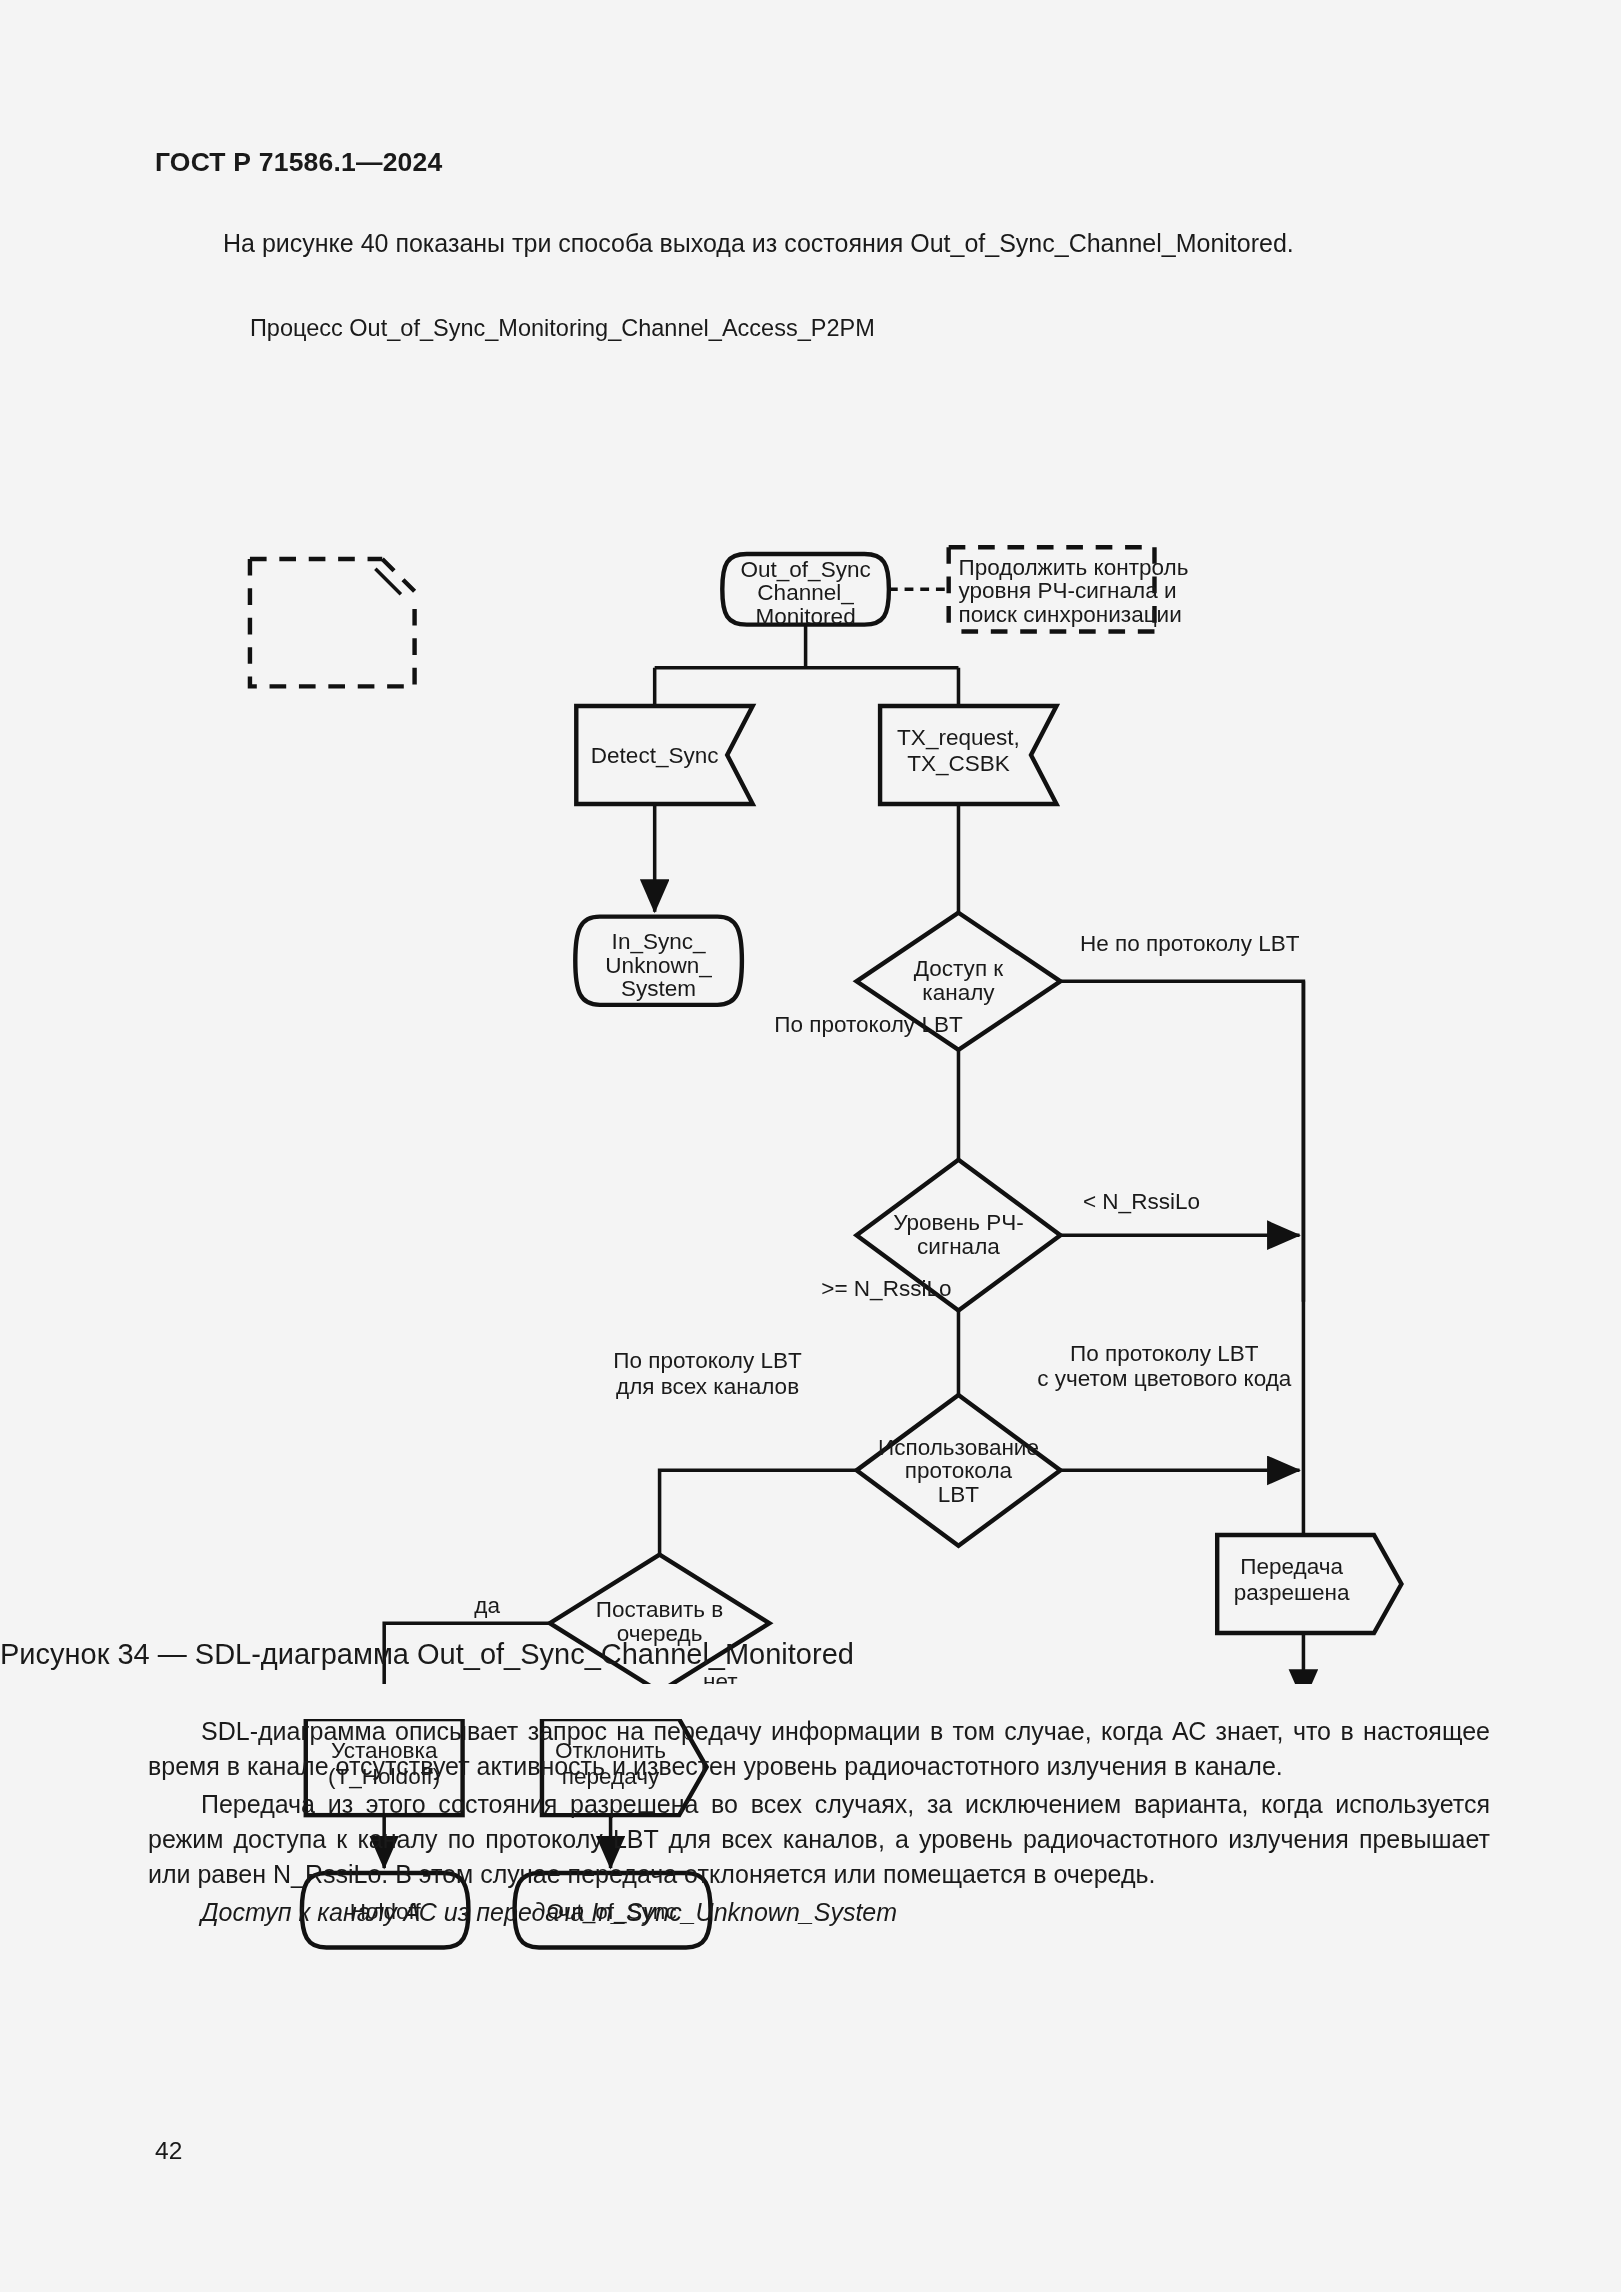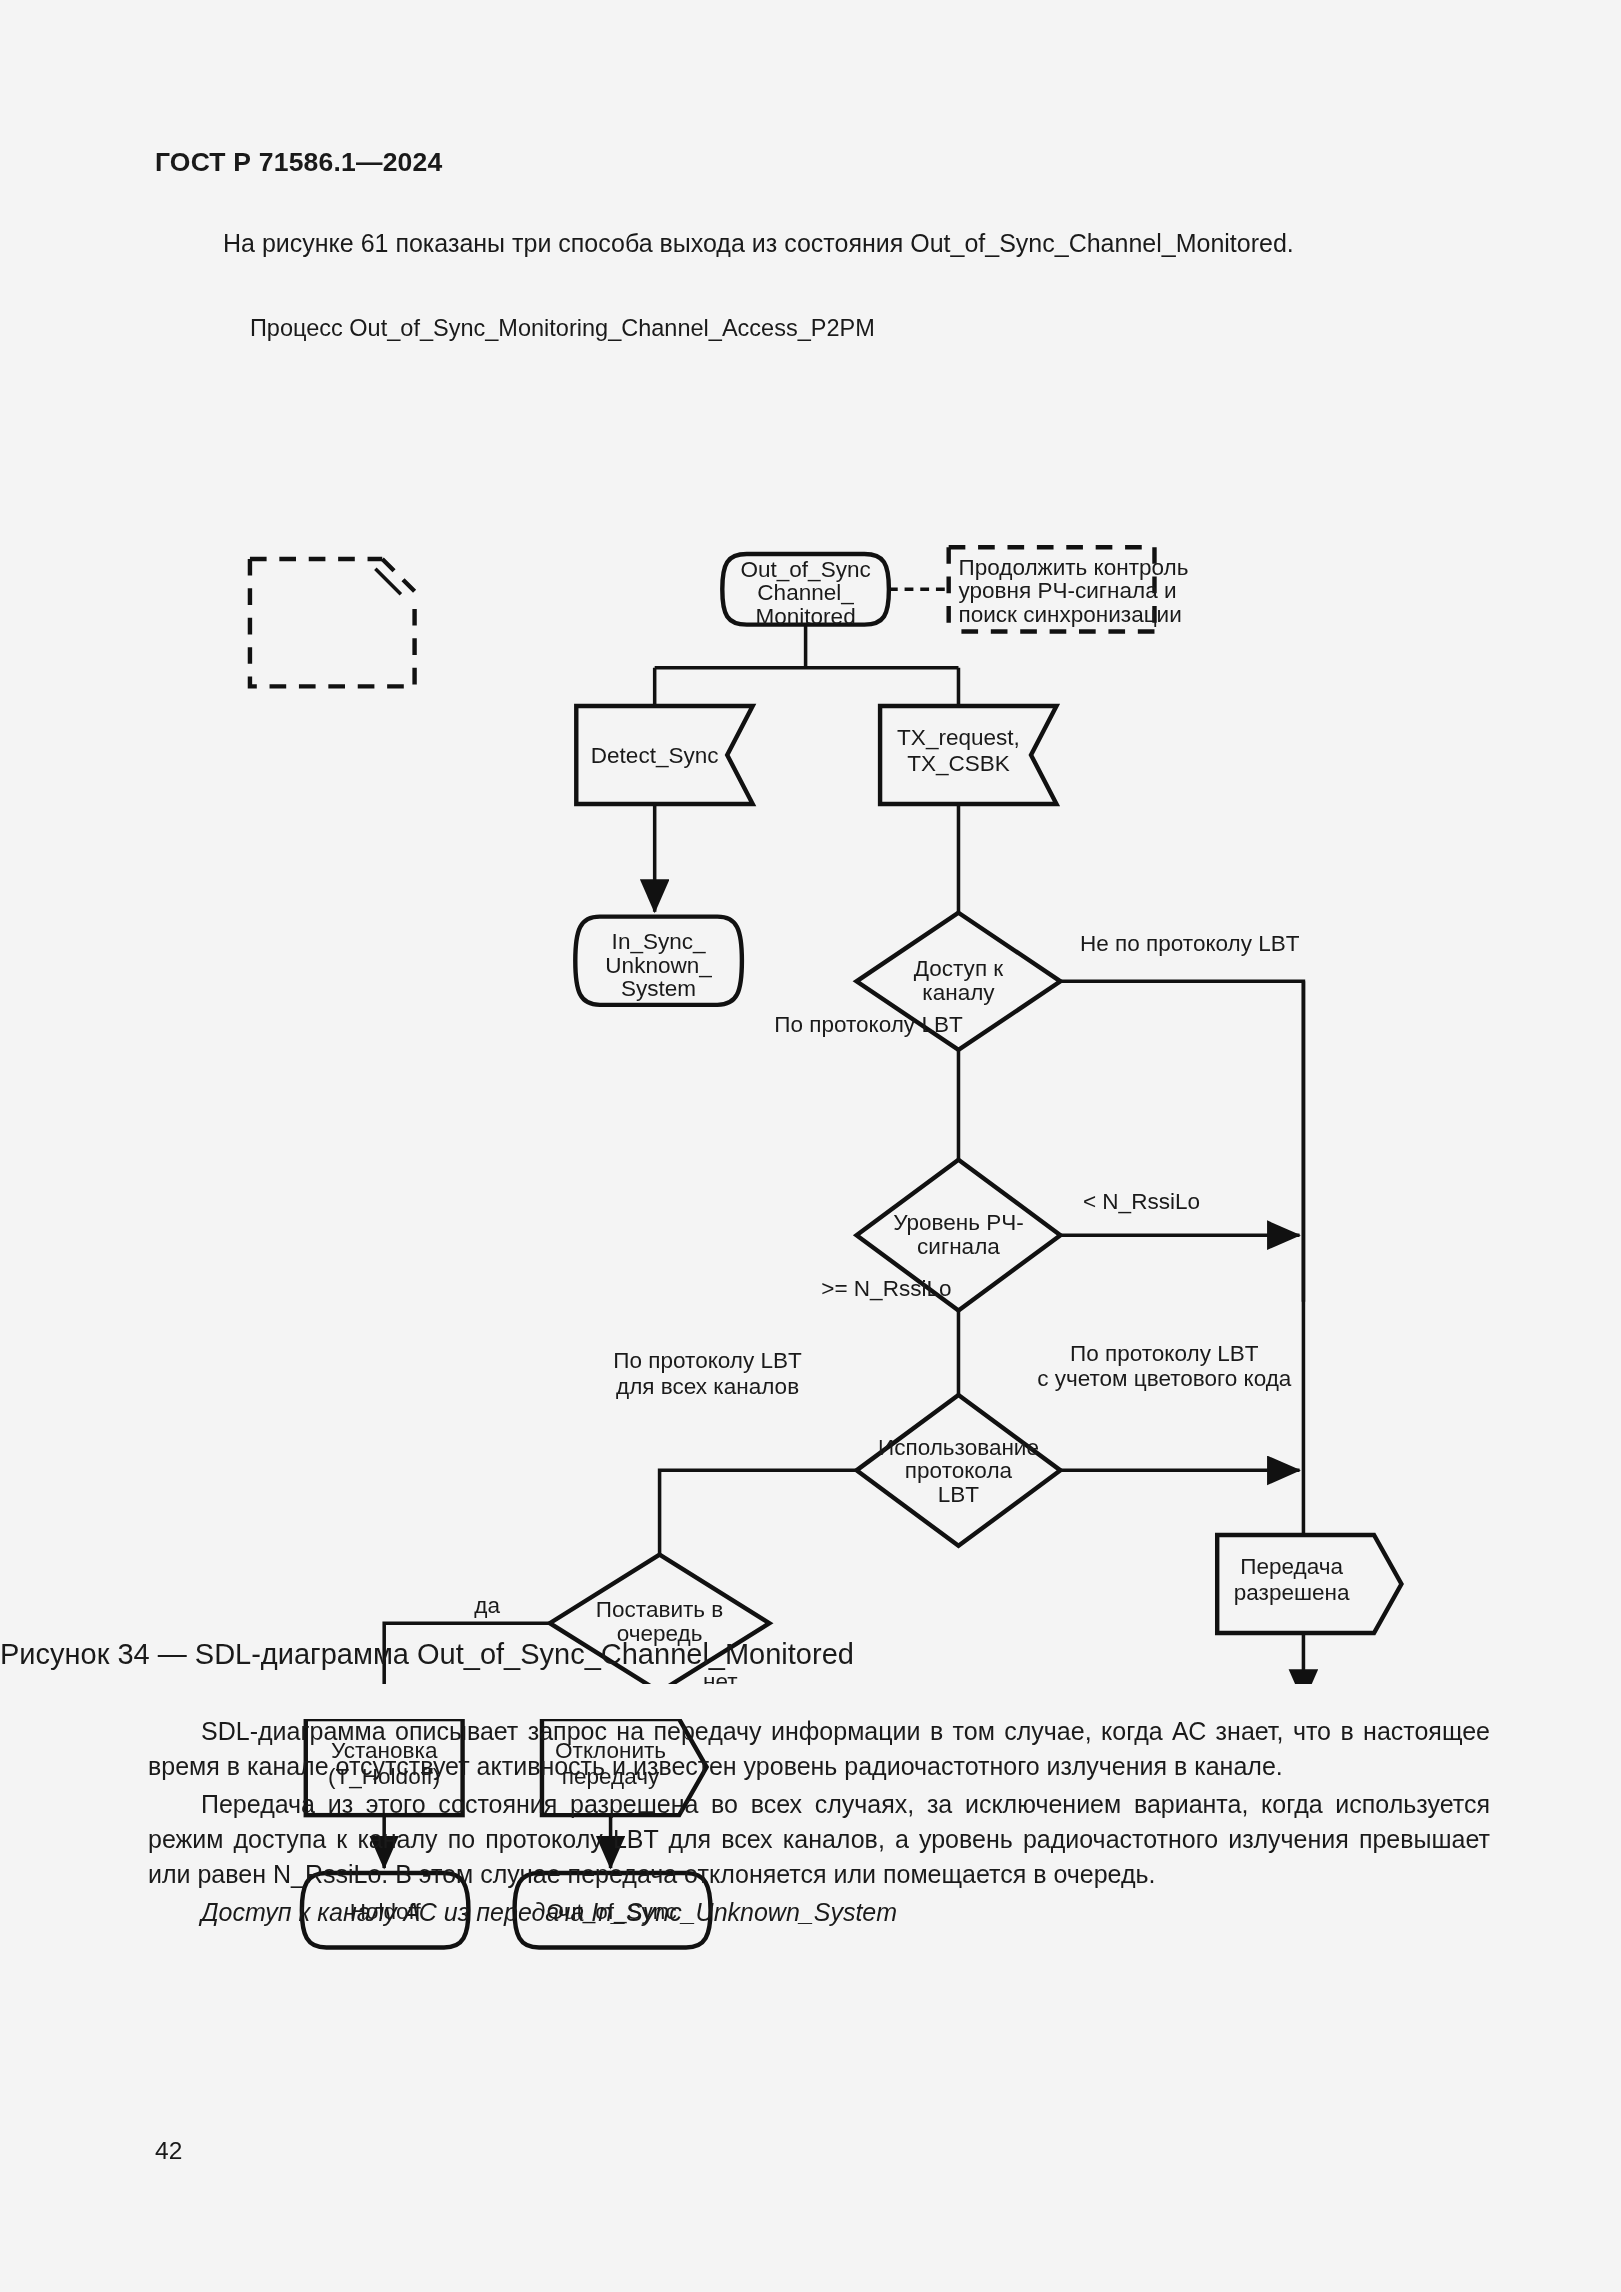--- a/index.html
+++ b/index.html
@@ -114,21 +114,21 @@
   }
 </style>
 </head>
 <body>
 
 <div class="page">
 
   <div class="std-header">ГОСТ Р 71586.1—2024</div>
 
   <div class="intro">
-    <div>На рисунке 61 показаны три способа выхода из состояния Out_of_Sync_Channel_Monitored.</div>
+    <div>На рисунке 40 показаны три способа выхода из состояния Out_of_Sync_Channel_Monitored.</div>
   </div>
 
   <div class="fig-wrap">
     <svg width="1621" height="1372" viewBox="0 0 1654 1400" xmlns="http://www.w3.org/2000/svg">
       <defs>
         <marker id="arrow" markerWidth="11" markerHeight="11" refX="9.2" refY="4.2" orient="auto" markerUnits="strokeWidth">
           <path d="M0,0 L9.6,4.2 L0,8.4 z" fill="#111"></path>
         </marker>
       </defs>
 

